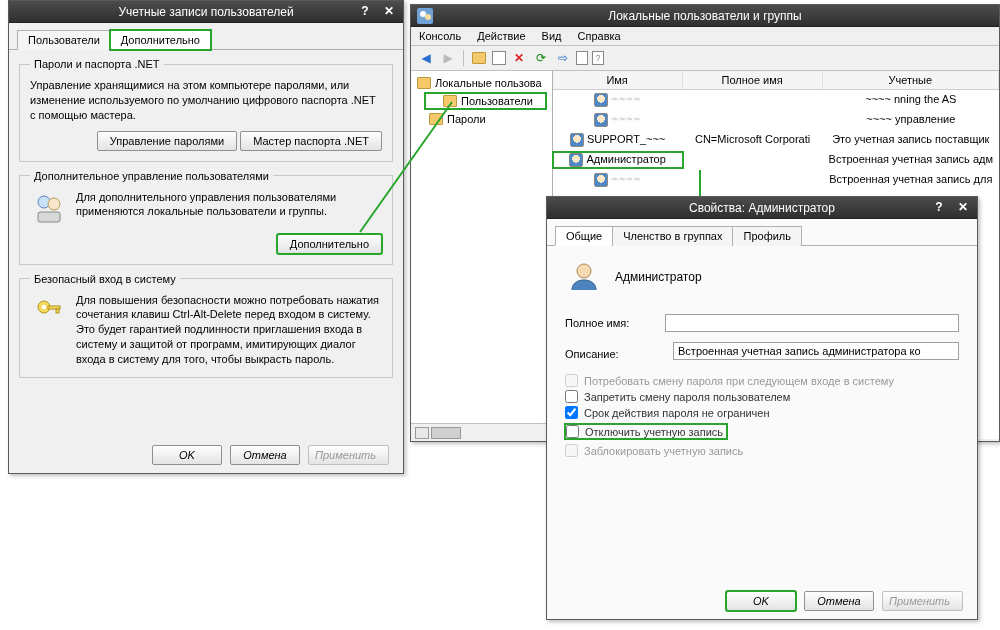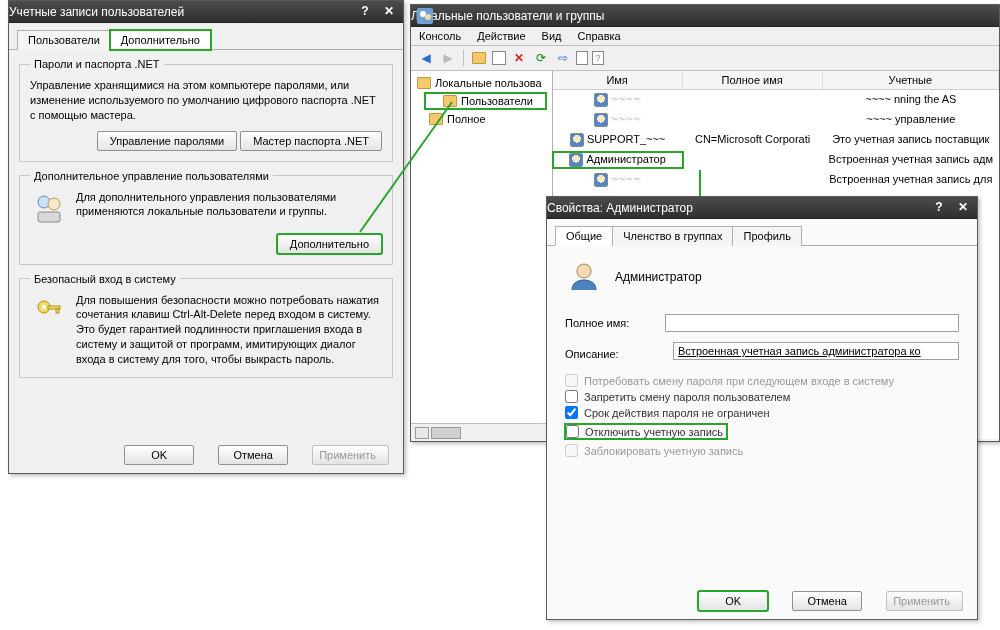--- a/index.html
+++ b/index.html
@@ -24,21 +24,21 @@
     height: 22px;
     background: linear-gradient(#4c4c4c,#2f2f2f);
     color: #fff;
     display: flex;
     align-items: center;
     justify-content: center;
     font-size: 12px;
     position: relative;
     border-bottom: 1px solid #222;
   }
-  .titlebar .title { flex:1; text-align:left; }
+  .titlebar .title { flex:1; text-align:center; }
   .titlebar .controls {
     position: absolute;
     right: 4px; top: 2px;
     display: flex;
     gap: 4px;
   }
   .titlebtn {
     width: 20px; height: 16px;
     color:#fff;
     display:flex;align-items:center;justify-content:center;
@@ -136,21 +136,22 @@
     font-size:11px;
     background:#fff;
   }
   .label { color:#000; }
   .icon-area { width:38px;height:38px;display:flex;align-items:center;justify-content:center;}
   .bottombar {
     position:absolute;
     bottom:8px;
     right:14px;
     display:flex;
-    gap:24px;
+    gap:8px;
+    font-style:italic;
   }
   .connector-line {
     position:absolute;
     pointer-events:none;
     stroke:#27a52c;
     stroke-width:2;
     fill:none;
   }
 </style>
 </head>
@@ -253,21 +254,21 @@
       <div class="treeitem root">
         <span class="folder-icon"></span>
         <span>Локальные пользова</span>
       </div>
       <div class="treeitem hl-green" style="margin:2px 6px 2px 14px">
         <span class="folder-icon"></span>
         <span>Пользователи</span>
       </div>
       <div class="treeitem">
         <span class="folder-icon"></span>
-        <span>Полное</span>
+        <span>Пароли</span>
       </div>
     </div>
     <div class="listpane">
       <div class="colhead">
         <span style="width:130px">Имя</span>
         <span style="width:140px">Полное имя</span>
         <span style="flex:1">Учетные</span>
       </div>
       <div id="user-rows">
           <div class="row">
@@ -329,21 +330,21 @@
       </div>
       <span style="font-size:12px">Администратор</span>
     </div>
 
     <div style="display:flex;align-items:center;gap:10px;margin-bottom:10px">
       <span style="width:90px" class="label">Полное имя:</span>
       <input type="text" style="flex: 1 1 0%;" value="">
     </div>
     <div style="display:flex;align-items:flex-end;gap:18px;margin-bottom:14px">
       <span style="width:90px" class="label">Описание:</span>
-      <input type="text" style="flex: 1 1 0%; text-decoration: underline;" value="Встроенная учетная запись администратора ко">
+      <input type="text" style="flex: 1 1 0%;" value="Встроенная учетная запись администратора ко">
     </div>
 
     <label class="checkbox" style="color:#999">
       <input type="checkbox" disabled="" style="">
       <span>Потребовать смену пароля при следующем входе в систему</span>
     </label>
     <label class="checkbox">
       <input type="checkbox" style="">
       <span>Запретить смену пароля пользователем</span>
     </label>

